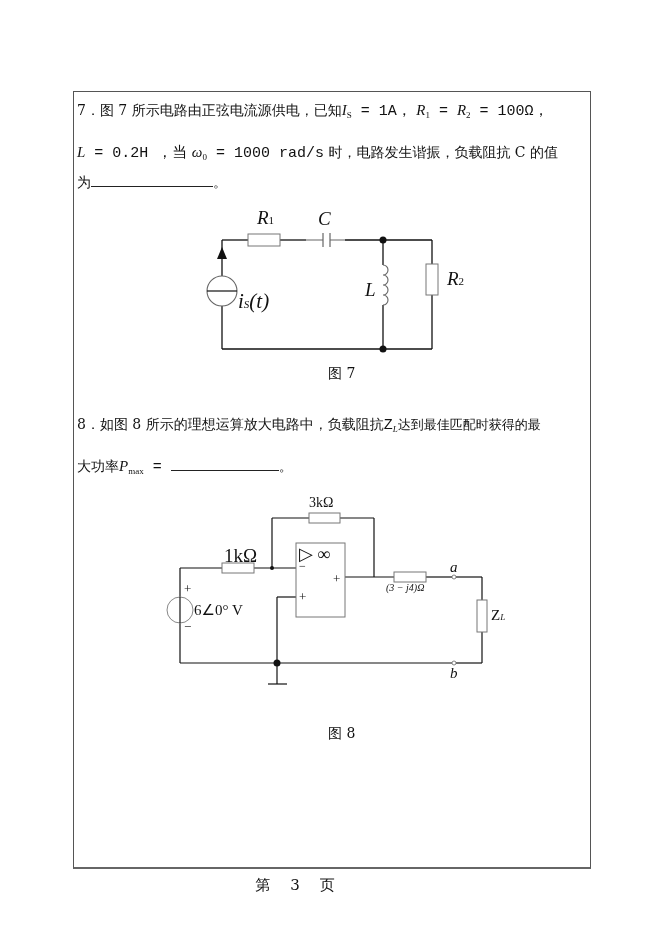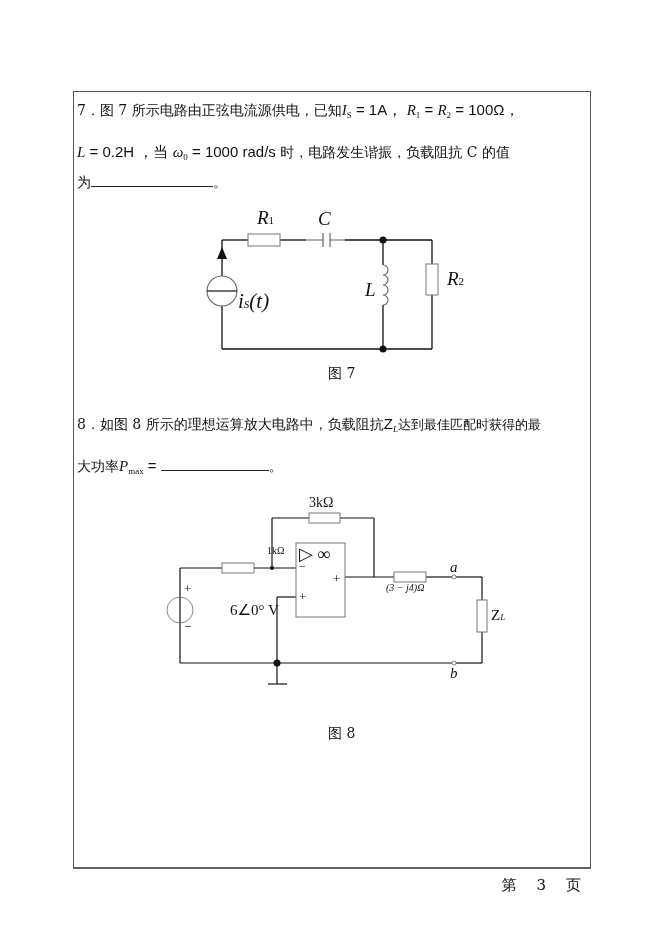--- a/index.html
+++ b/index.html
@@ -2,25 +2,25 @@
 <html><head>
 <meta charset="utf-8">
 <style>
   html, body { margin:0; padding:0; background:#ffffff; }
   body { width:665px; height:945px; position:relative; overflow:hidden;
          font-family:"DejaVu Serif", "Liberation Serif", serif; color:#111; }
   .frame { position:absolute; left:73px; top:91px; width:518px; height:778px;
            border:1.5px solid #555; border-bottom:2.5px solid #666; box-sizing:border-box; }
   .line { position:absolute; left:77px; font-size:14px; white-space:nowrap; line-height:20px; }
   .m { font-family:"Liberation Serif", serif; font-style:italic; font-size:15px; }
-  .r { font-family:Liberation Sans, sans-serif; font-size:15px;text-align:right; }
+  .r { font-family:Liberation Mono, monospace; font-size:15px;text-align:right; }
   .sub { font-size:9px; vertical-align:-3px; font-family:"Liberation Serif", serif; }
   .blank { display:inline-block; border-bottom:1px solid #222; height:14px; vertical-align:baseline; }
   .caption { position:absolute; font-size:14px; white-space:nowrap; }
-  .footer { position:absolute; top:876px; left:0; width:592px; text-align:right; font-size:15px; letter-spacing:2px; }
+  .footer { position:absolute; top:876px; left:0; width:592px; text-align:center; font-size:15px; letter-spacing:2px; }
   .footer span { margin:0 9px; }
   svg { position:absolute; left:0; top:0; }
   .lbl { position:absolute; font-family:"Liberation Serif", serif; white-space:nowrap; }
 </style>
 </head>
 <body>
 
 <div class="frame"></div>
 
 <div class="line" style="top:100px;">
@@ -132,27 +132,27 @@
   <circle cx="277" cy="663" r="3.5" fill="#111"></circle>
 
   <circle cx="454" cy="577" r="2" fill="#fff" stroke="#666" stroke-width="0.8"></circle>
   <circle cx="454" cy="663" r="2" fill="#fff" stroke="#666" stroke-width="0.8"></circle>
 
   <circle cx="180" cy="610" r="13" fill="#fff" stroke="#888" stroke-width="1"></circle>
   <line x1="180" y1="597" x2="180" y2="623" stroke="#111" stroke-width="1.2"></line>
 </svg>
 
 <div class="lbl" style="left:309px; top:495px; font-size:14px;">3kΩ</div>
-<div class="lbl" style="left:224px; top:545px; font-size:10px;margin-left:43px;">1kΩ</div>
+<div class="lbl" style="left:224px; top:545px; font-size:19px;">1kΩ</div>
 <div class="lbl" style="left:299px; top:543px; font-size:18px;">▷ ∞</div>
 <div class="lbl" style="left:299px; top:559px; font-size:12px;">−</div>
 <div class="lbl" style="left:299px; top:589px; font-size:13px;">+</div>
 <div class="lbl" style="left:333px; top:571px; font-size:13px;">+</div>
 <div class="lbl" style="left:184px; top:581px; font-size:13px;">+</div>
-<div class="lbl" style="left:194px; top:601px; font-size:15px;padding-left:36px;">6∠0° V</div>
+<div class="lbl" style="left:194px; top:601px; font-size:15px;">6∠0° V</div>
 <div class="lbl" style="left:184px; top:619px; font-size:13px;">−</div>
 <div class="lbl" style="left:386px; top:582px; font-size:10px;font-style:italic;">(3 − j4)Ω</div>
 <div class="lbl" style="left:450px; top:559px; font-size:15px; font-style:italic;">a</div>
 <div class="lbl" style="left:450px; top:665px; font-size:15px; font-style:italic;">b</div>
 <div class="lbl" style="left:491px; top:607px; font-size:15px;"><span>Z</span><span style="font-size:9px; font-style:italic;">L</span></div>
 
 <div class="caption" style="left:328px; top:697px;margin-top:28px;">图 8</div>
 
 <div class="footer">
   <span>第</span><span>3</span><span>页</span>

